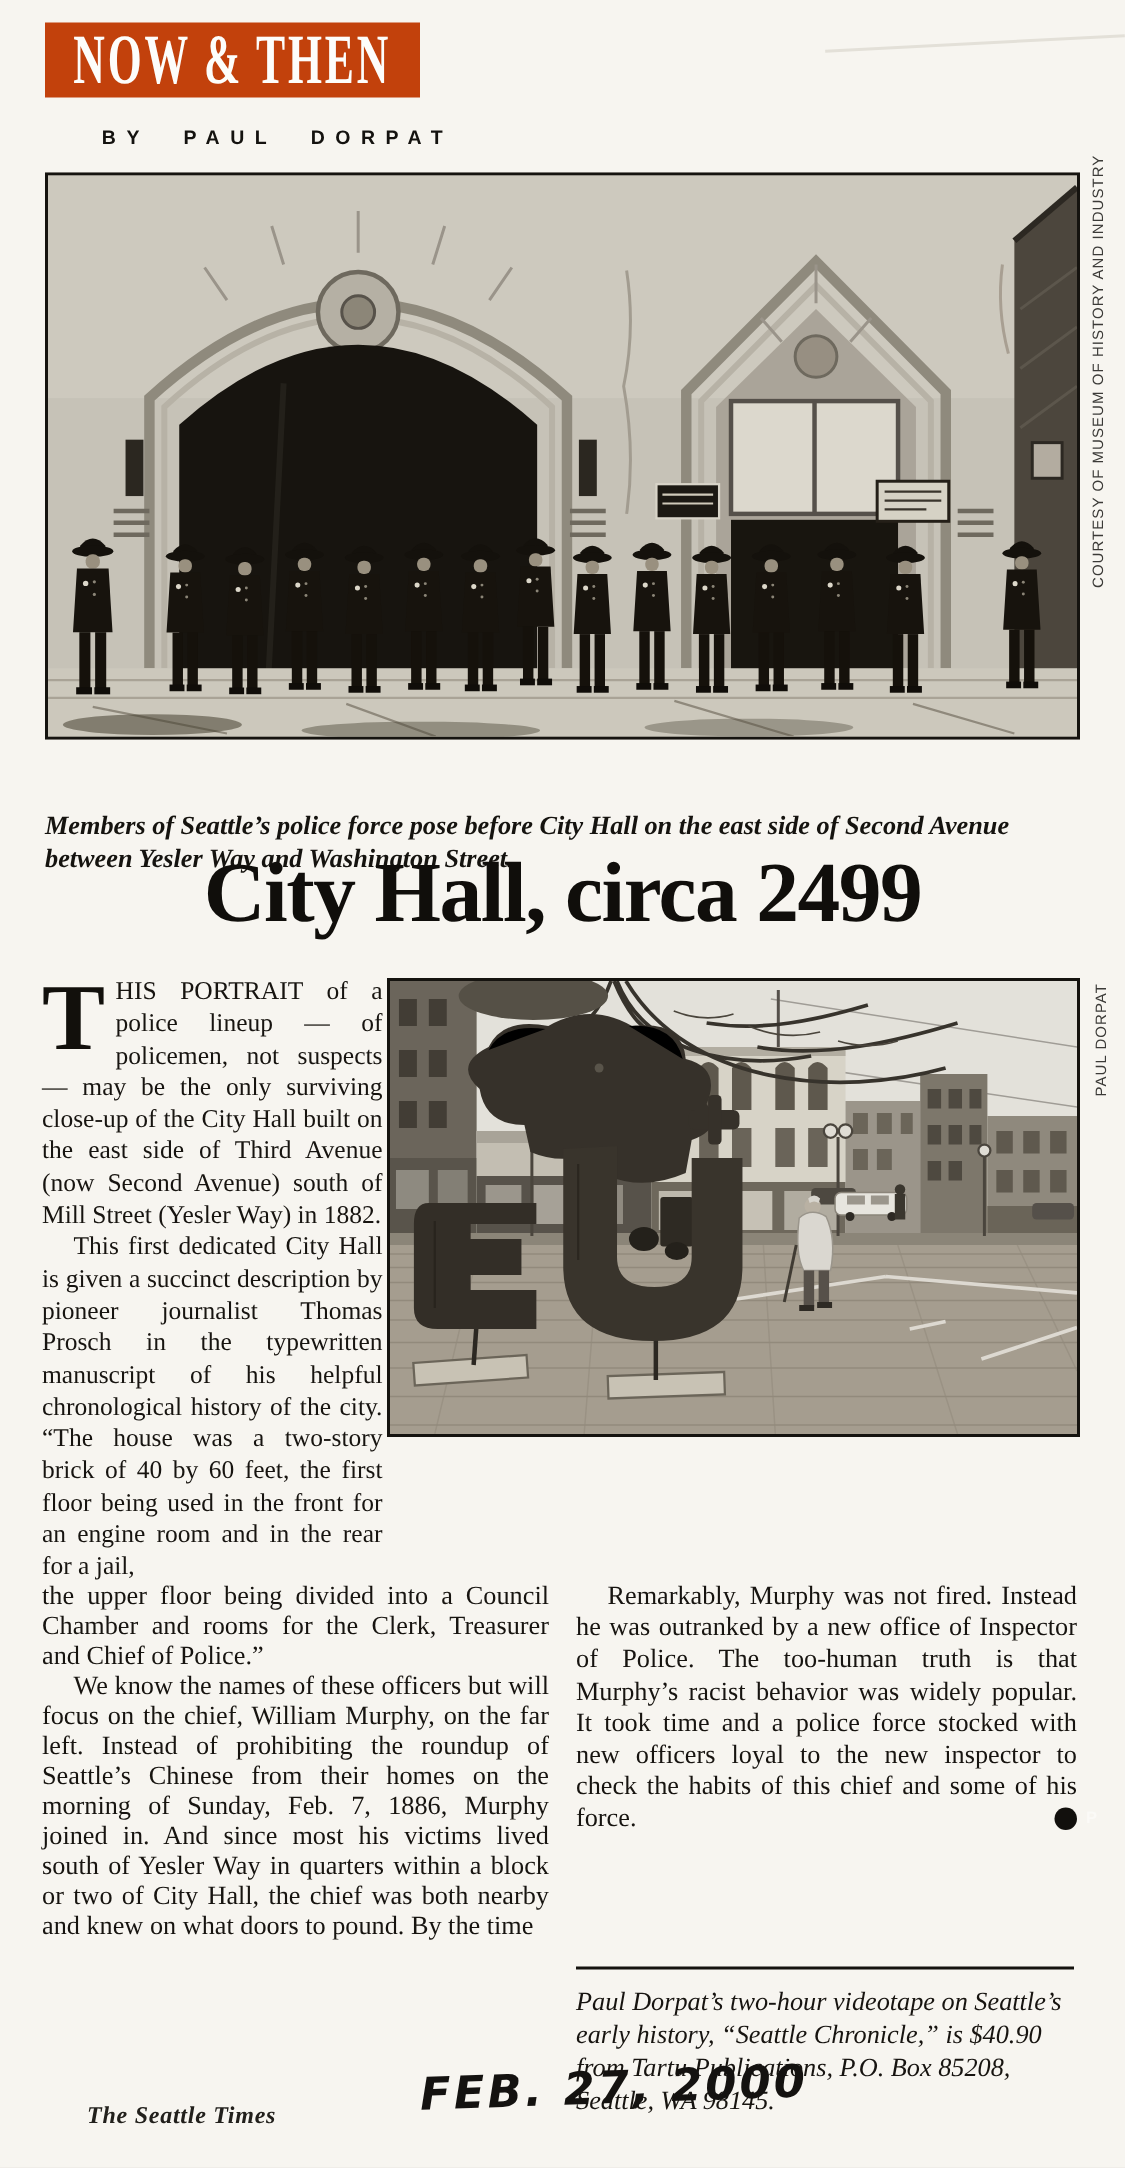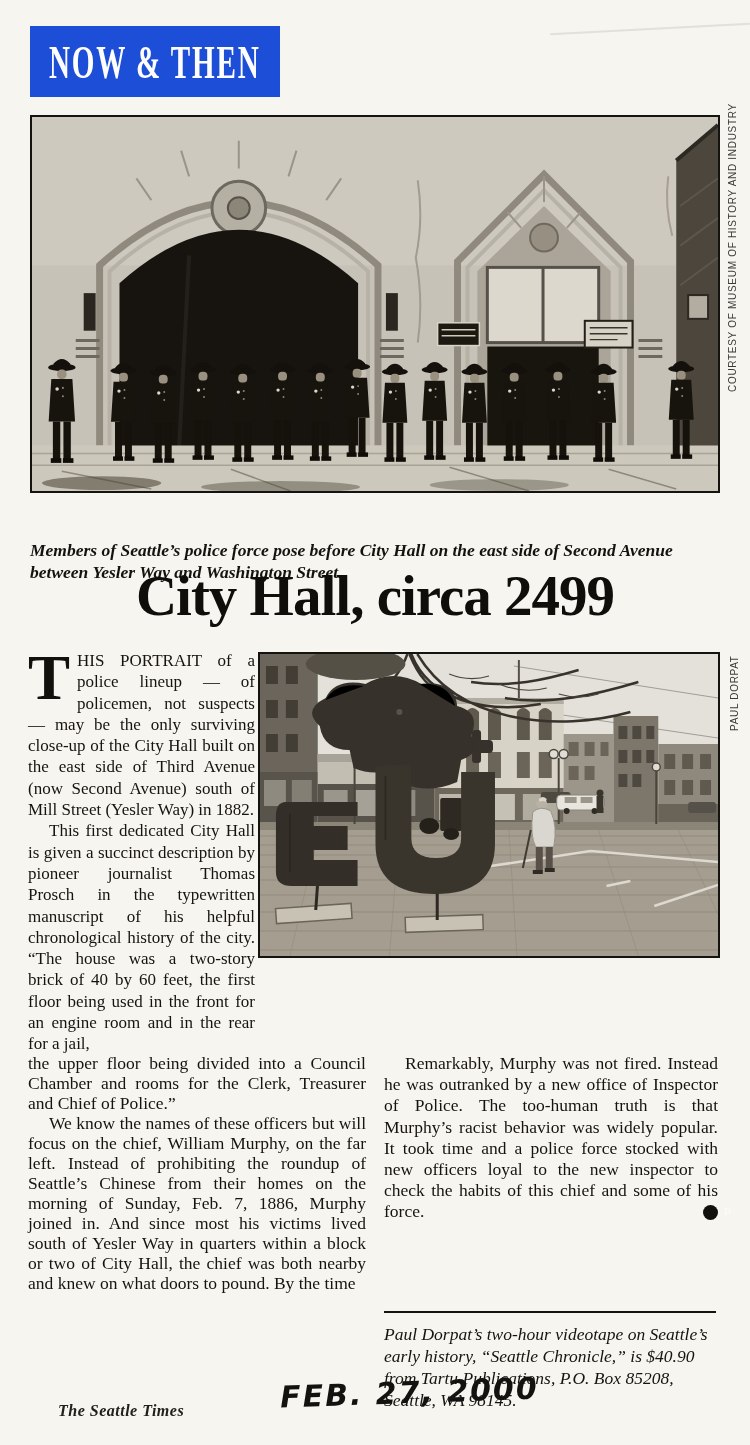--- a/index.html
+++ b/index.html
@@ -1,21 +1,21 @@
 <!DOCTYPE html>
 <html><head>
 <meta charset="utf-8">
 <style>
   html,body{margin:0;padding:0;}
   body{background:#d9d6cf;font-family:"Liberation Serif",serif;}
   .page{position:relative;width:750px;height:1445px;margin:0 auto;background:#f7f5f0;overflow:hidden;color:#181512;}
   .crease{position:absolute;right:0;top:28px;width:200px;height:2px;background:#e3e0d8;transform:rotate(-3deg);}
 
   
-  .masthead{position:absolute;left:30px;top:15px;width:250px;height:71px;background:#1d4ed8;display:flex;align-items:center;justify-content:center;margin-top:11px;}
+  .masthead{position:absolute;left:30px;top:15px;width:250px;height:50px;background:#c2410c;display:flex;align-items:center;justify-content:center;}
   .masthead span{display:inline-block;color:#fdfdfb;font-family:"Liberation Serif",serif;font-weight:700;font-size:47px;letter-spacing:3px;transform:scaleX(.62);white-space:nowrap;}
   .byline{position:absolute;left:30px;top:84px;width:310px;text-align:center;font-family:"Liberation Sans",sans-serif;font-weight:700;font-size:13px;letter-spacing:7px;word-spacing:12px;color:#14120f;}
 
   
   .photo{position:absolute;border:2px solid #15130f;background:#c9c5bb;box-sizing:border-box;}
   .photo svg{display:block;width:100%;height:100%;}
   #photo1{left:30px;top:115px;width:690px;height:378px;}
   #photo2{left:258px;top:652px;width:462px;height:306px;}
   .vcredit{position:absolute;transform-origin:top left;transform:rotate(-90deg);white-space:nowrap;font-family:"Liberation Sans",sans-serif;font-size:10px;letter-spacing:.7px;color:#3b3a37;}
   #credit1{left:727px;top:392px;}
@@ -46,20 +46,21 @@
 </style>
 </head>
 <body>
 
 <div class="page">
   <div class="crease"></div>
 
   <div class="masthead">
     <span>NOW &amp; THEN</span>
   </div>
+  <div class="byline">BY PAUL DORPAT</div>
 
   <figure class="photo" id="photo1" style="margin:0">
     <svg viewBox="0 0 690 378" preserveAspectRatio="none">
       <rect x="0" y="0" width="690" height="378" fill="#c6c2b7"></rect>
       <rect x="0" y="0" width="690" height="150" fill="#cdc9be"></rect>
 
       <path d="M68,332 L68,150 Q208,22 348,150 L348,332" fill="none" stroke="#8f8a7d" stroke-width="7"></path>
       <path d="M78,332 L78,156 Q208,36 338,156 L338,332" fill="none" stroke="#b7b2a6" stroke-width="4"></path>
 
       <path d="M208,24 L208,52 M150,34 L158,60 M266,34 L258,60 M105,62 L120,84 M311,62 L296,84" stroke="#9a948a" stroke-width="2" fill="none"></path>

